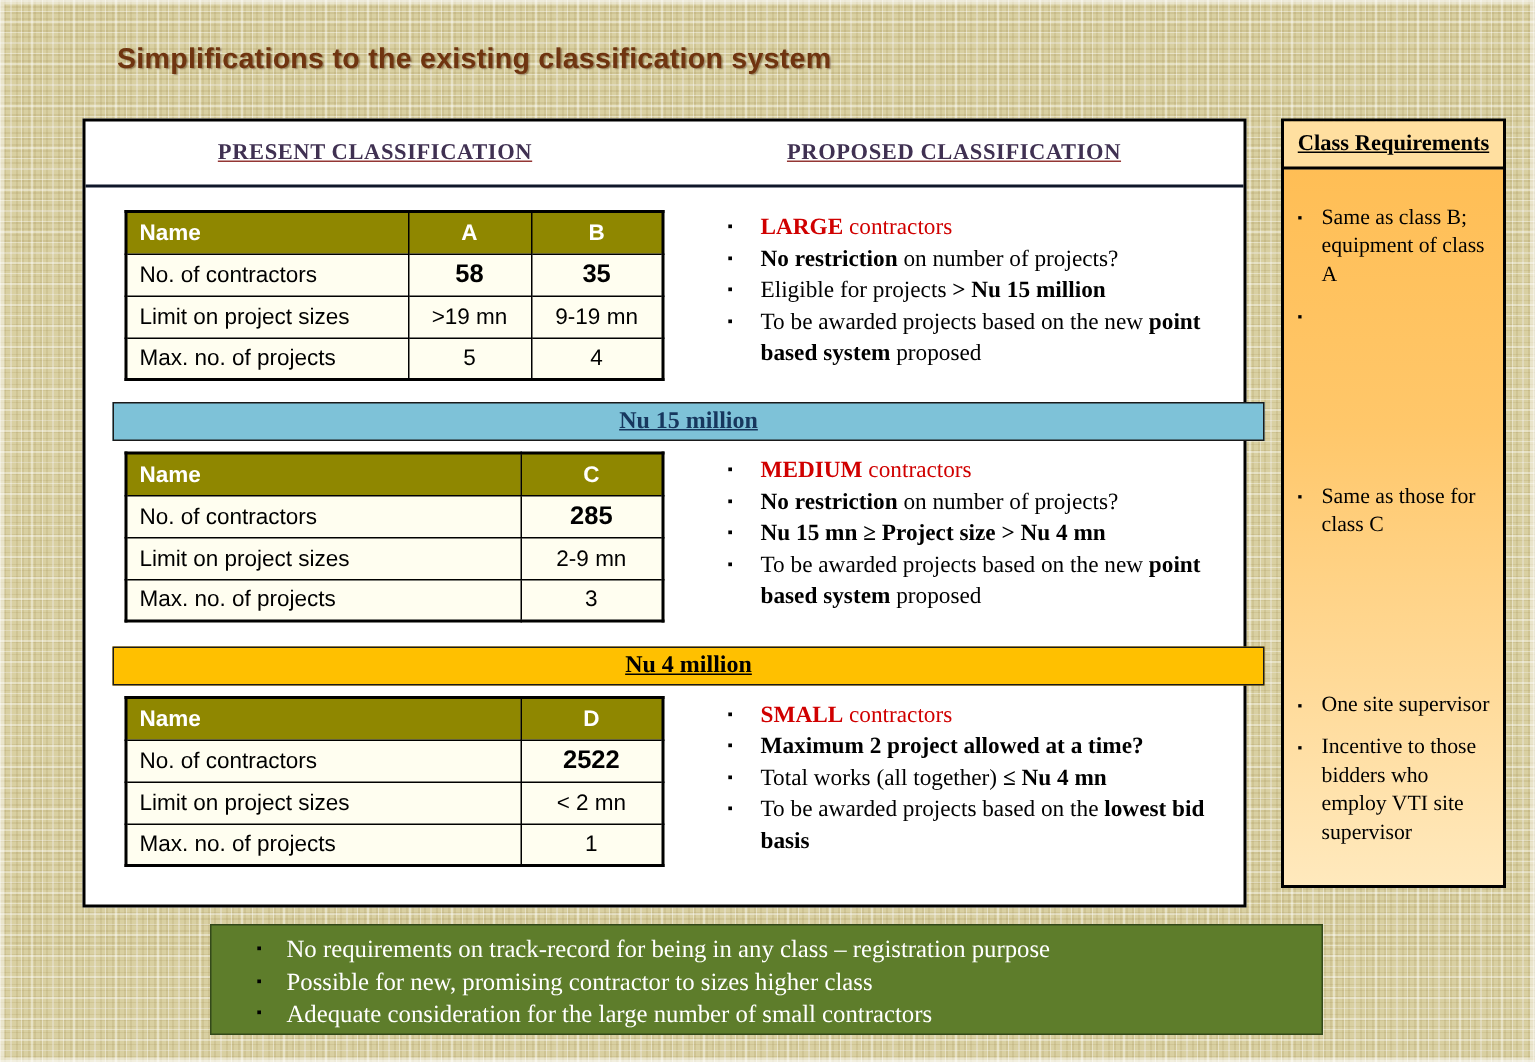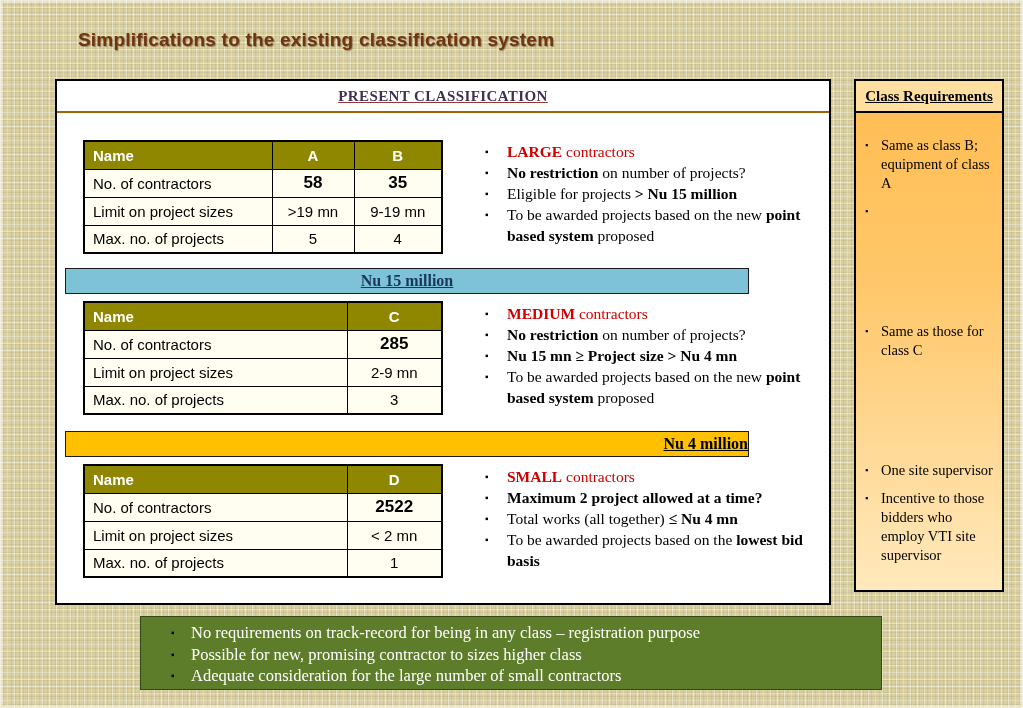--- a/index.html
+++ b/index.html
@@ -19,22 +19,22 @@
     position: absolute; left: 62px; top: 13px; margin: 16px;
     font: bold 19px "Liberation Sans", sans-serif;
     color: #6F3410; letter-spacing: .2px;
     text-shadow: 1px 1px 1px rgba(70,35,0,.45);
   }
   .main-box {
     position: absolute; left: 55px; top: 79px; width: 776px; height: 526px;
     background: #FFFFFF; border: 2px solid #000;
   }
   .col-headers {
-    position: absolute; left: 0; top: 0; width: 100%; height: 32px;
-    border-bottom: 2px solid #a16207; display: flex;
+    position: absolute; left: 0; top: 0; width: 100%; height: 44px;
+    border-bottom: 2px solid #0f172a; display: flex;
   }
   .col-header {
     flex: 1; display: flex; align-items: center; justify-content: center;
     font: bold 15px "Liberation Serif", serif; color: #403152;
     letter-spacing: .4px; text-decoration: underline; text-decoration-color: #943634;
   }
   .ctable {
     position: absolute; border-collapse: collapse; table-layout: fixed;
     background: #FFFEF0; border: 2px solid #000;
     font-family: "Liberation Sans", sans-serif; font-size: 15px; color: #000;
@@ -42,26 +42,26 @@
   .ctable th, .ctable td { border: 1px solid #000; height: 28px; padding: 0 8px; }
   .ctable th { background: #8F8700; color: #fff; font-weight: bold; }
   .ctable th.name-col, .ctable td.lbl { text-align: left; }
   .ctable th.cen, .ctable td.val { text-align: center; }
   .ctable td.big { font-weight: bold; font-size: 17px; }
   .t1 { left: 26px; top: 59px;  width: 358px; }
   .t2 { left: 26px; top: 220px; width: 358px; }
   .t3 { left: 26px; top: 383px; width: 358px; }
 
   .banner {
-    position: absolute; left: 8px; width: 684px; height: 26px;
+    position: absolute; left: 18px; width: 768px; height: 26px;
     display: flex; align-items: center; justify-content: center;
     border: 1px solid #1a1a1a; font: bold 16px "Liberation Serif", serif;
   }
   .banner-blue   { top: 187px; background: #7EC2D8; color: #17375E; }
-  .banner-orange { top: 350px; background: #FFC000; color: #000; justify-content: flex-end; }
+  .banner-orange { top: 350px; background: #FFC000; color: #000; }
   .banner .bn-label { text-decoration: underline; }
 
   .bullets { position: absolute; left: 428px; width: 340px;
     font: 15.5px/21px "Liberation Serif", serif; color: #000; }
   .bull-large  { top: 60px; }
   .bull-medium { top: 222px; }
   .bull-small  { top: 385px; }
   .bl { display: flex; }
   .mk { flex: 0 0 22px; font-size: 10px; line-height: 21px; color: #000; }
   .bt { flex: 1; }
@@ -98,20 +98,21 @@
 <body>
 
 <div class="slide">
 
   <h1 class="title">Simplifications to the existing classification system</h1>
 
   <div class="main-box">
 
     <div class="col-headers">
       <div class="col-header">PRESENT CLASSIFICATION</div>
+      <div class="col-header">PROPOSED CLASSIFICATION</div>
     </div>
 
     <table class="ctable t1">
       <colgroup>
           <col style="width:188px">
           <col style="width:82px">
           <col style="width:88px">
         </colgroup>
       <thead>
         <tr>

